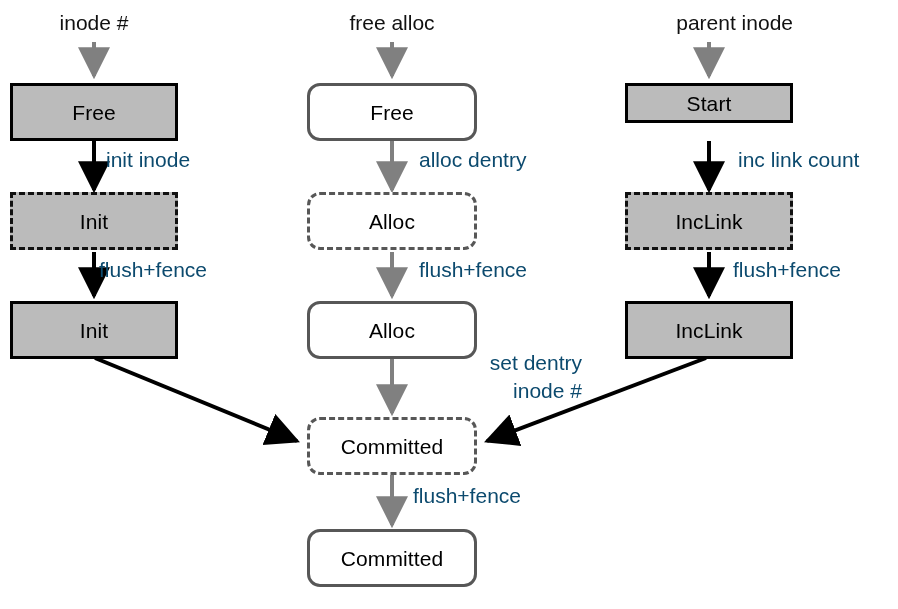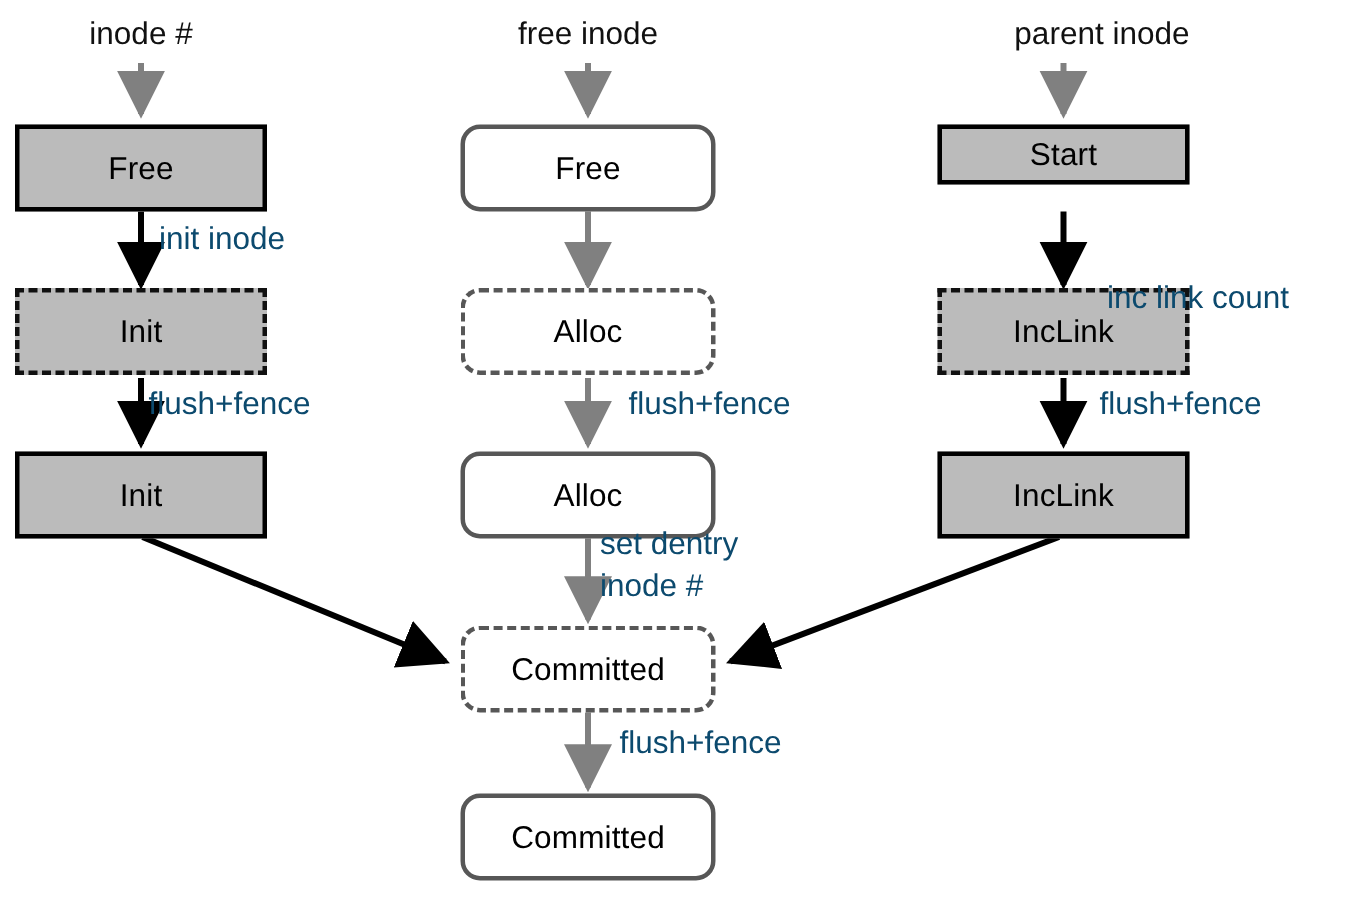--- a/index.html
+++ b/index.html
@@ -60,21 +60,21 @@
     border-radius: 13px;
   }
   .edge-label {
     position: absolute;
     font-size: 21px;
     line-height: 1.08;
     color: #0c4a6e;
     white-space: pre;
   }
   .edge-label.right-align {
-    text-align: left;
+    text-align: right;
   }
   .caption {
     position: absolute;
     font-size: 21px;
     line-height: 1;
     color: #111111;
     white-space: nowrap;
   }
 </style>
 </head>
@@ -132,21 +132,21 @@
     </g>
     <g>
       <line x1="709" y1="252" x2="709" y2="296" stroke="#000000" stroke-width="4" marker-end="url(#ah-black)"></line>
     </g>
     <g>
       <line x1="706" y1="358" x2="487" y2="441" stroke="#000000" stroke-width="4" marker-end="url(#ah-black-big)"></line>
     </g>
   </svg>
 
   <div class="caption" style="left:10px; top:12px; width:168px; text-align:center;">inode #</div>
-  <div class="caption" style="left:307px; top:12px; width:170px; text-align:center;">free inode</div>
+  <div class="caption" style="left:307px; top:12px; width:170px; text-align:center;">free alloc</div>
   <div class="caption" style="left:625px; top:12px; width:168px; text-align:right;">parent inode</div>
 
   <div class="node n-solid-black" style="left:10px; top:83px; width:168px; height:58px;">
     <span>Free</span>
   </div>
   <div class="node n-dashed-black" style="left:10px; top:192px; width:168px; height:58px;">
     <span>Init</span>
   </div>
   <div class="node n-solid-black" style="left:10px; top:301px; width:168px; height:58px;">
     <span>Init</span>
@@ -174,22 +174,23 @@
   <div class="node n-dashed-black" style="left:625px; top:192px; width:168px; height:58px;">
     <span>IncLink</span>
   </div>
   <div class="node n-solid-black" style="left:625px; top:301px; width:168px; height:58px;">
     <span>IncLink</span>
   </div>
 
   <div class="edge-label" style="left:106px; top:149px;">init inode</div>
   <div class="edge-label" style="left:99px; top:259px;">flush+fence</div>
 
+  <div class="edge-label" style="left:419px; top:149px;">alloc dentry</div>
   <div class="edge-label" style="left:419px; top:259px;">flush+fence</div>
   <div class="edge-label" style="left:413px; top:485px;">flush+fence</div>
 
-  <div class="edge-label" style="left:738px; top:149px;margin-top:39px;">inc link count</div>
+  <div class="edge-label" style="left:738px; top:149px;">inc link count</div>
   <div class="edge-label" style="left:733px; top:259px;">flush+fence</div>
 
   <div class="edge-label right-align" style="left:400px; top:352px; width:182px;">set dentry</div>
   <div class="edge-label right-align" style="left:400px; top:380px; width:182px;">inode #</div>
 
 </div>
 
 </body></html>

